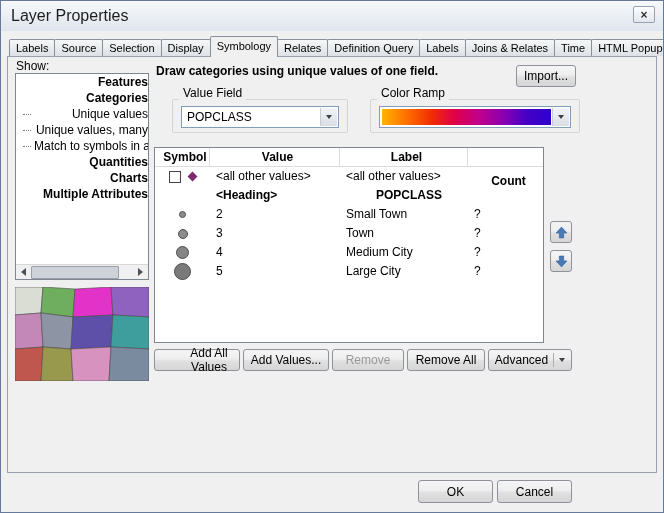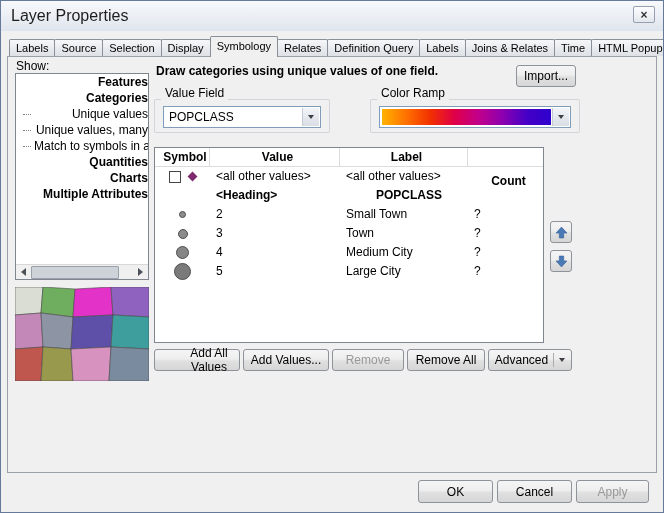--- a/index.html
+++ b/index.html
@@ -67,21 +67,21 @@
   .btn {
     border: 1px solid #8e9299; border-radius: 3px;
     background: linear-gradient(180deg, #f5f5f5 0%, #eeeeee 45%, #e0e0e0 55%, #d6d6d6 100%);
     font-family: "Liberation Sans", sans-serif; font-size: 12px; color: #000;
     display: flex; align-items: center; justify-content: center; padding: 0; cursor: default;
   }
   .btn.disabled { color: #98989a; }
   .import { position: absolute; left: 508px; top: 8px; width: 60px; height: 22px; }
   .group { position: absolute; border: 1px solid #d2d6db; border-radius: 2px; }
   .group-label { position: absolute; top: -14px; left: 6px; background: #f0f0f0; padding: 0 4px; }
-  .group.vf { left: 146px; top: 42px; width: 176px; height: 34px; }
+  .group.vf { left: 164px; top: 42px; width: 176px; height: 34px; }
   .group.cr { left: 362px; top: 42px; width: 210px; height: 34px; }
   .combo {
     position: absolute; left: 8px; right: 8px; top: 6px; height: 22px;
     border: 1px solid #7f9db9; background: #fff;
   }
   .combo-text { position: absolute; left: 5px; top: 0; line-height: 20px; }
   .combo-arrow {
     position: absolute; right: 1px; top: 1px; bottom: 1px; width: 17px;
     background: linear-gradient(180deg, #f2f4f7, #d9dee5);
     border-left: 1px solid #c3cbd5; display: flex; align-items: center; justify-content: center;
@@ -294,15 +294,14 @@
     <button class="btn act a5">
       <span>Advanced</span>
       <span class="adv-div"></span>
       <span class="tri-down"></span>
     </button>
 
   </div>
 
   <button class="btn foot ok">OK</button>
   <button class="btn foot cancel">Cancel</button>
-  <button class="btn foot apply disabled">Apply</button>
 
 </div>
 
 </body></html>

